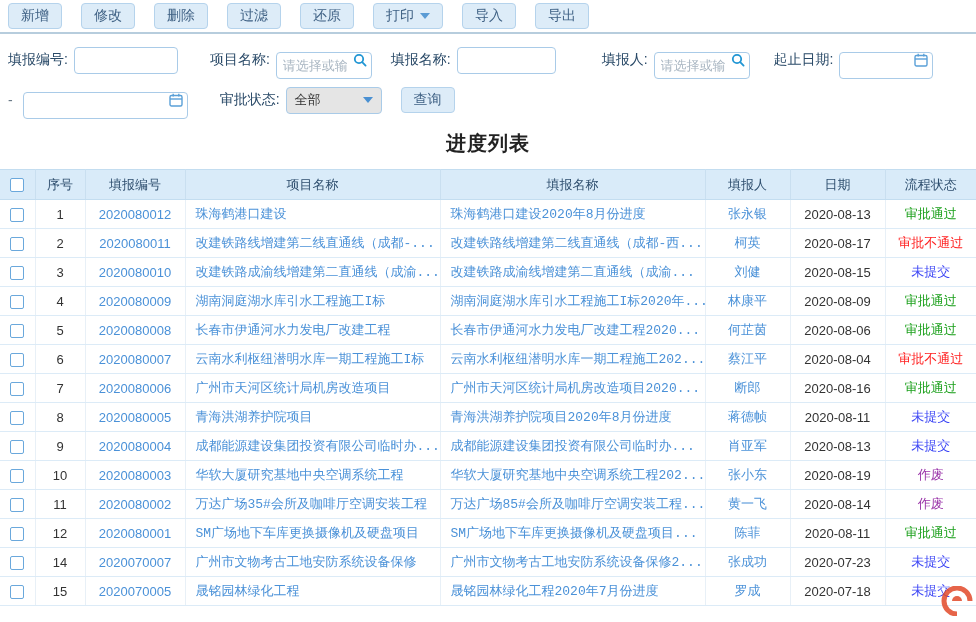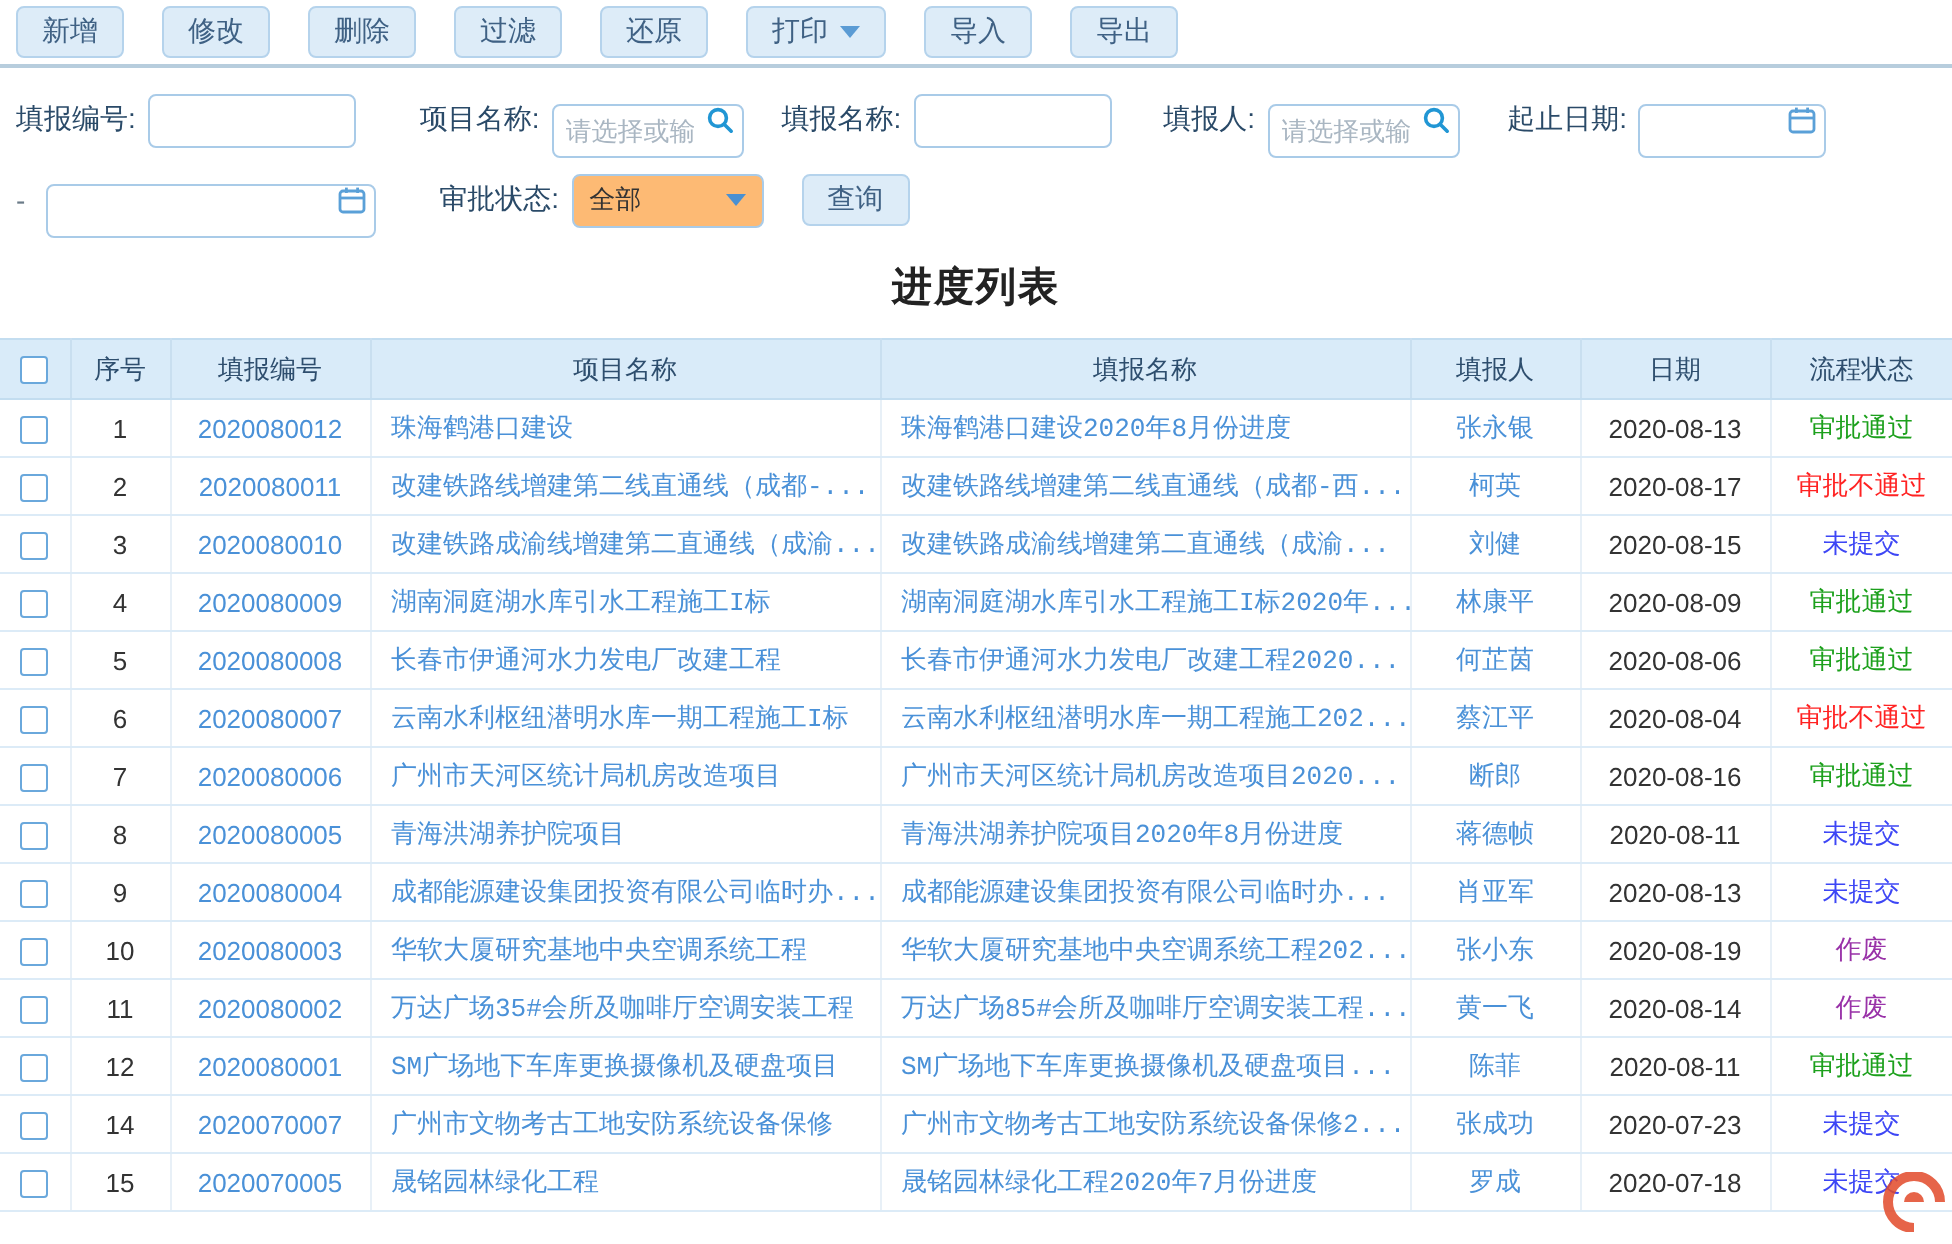--- a/index.html
+++ b/index.html
@@ -23,25 +23,25 @@
   .flabel { font-size:14px; color:#2a4a68; margin-right:6px; }
   .finput { height:27px; border:1px solid #a9cbe8; border-radius:4px;
     background:#fff; font-size:13px; padding:0 6px; color:#333; outline:none;
     font-family:inherit; }
   .finput::placeholder { color:#a9b6c2; }
   .iconbox { position:relative; display:inline-flex; align-items:center; }
   .iconbox .finput { padding-right:24px;margin-top:10px; }
   .field-icon { position:absolute; right:5px; top:50%; transform:translateY(-50%);
     display:inline-flex; }
   .fselect { height:27px; width:96px; border:1px solid #a9cbe8; border-radius:4px;
-    background:#fdba74; display:inline-flex; align-items:center; justify-content:space-between;
+    background:#e5e5e5; display:inline-flex; align-items:center; justify-content:space-between;
     padding:0 8px; font-size:13px; color:#333; cursor:pointer; }
   .fselect .caret-down { border-top-color:#4a90d2; }
   .dash { color:#6b7b88; font-size:14px; margin-right:10px; }
-  .ml34{margin-left:32px}.ml20{margin-left:19px}.ml36{margin-left:26px}
+  .ml34{margin-left:32px}.ml20{margin-left:19px}.ml36{margin-left:46px}
   .ml26{margin-left:24px}
 
   
   .page-title { text-align:center; font-size:20px; font-weight:bold; color:#222;
     padding:10px 0 12px 0; letter-spacing:1px; }
 
   
   table { width:976px; border-collapse:collapse; table-layout:fixed; font-size:13px; }
   thead th { background:#d9ebf9; color:#2e4e6e; font-weight:normal; height:30px;
     border-top:1px solid #c3ddf0; border-bottom:1px solid #c3ddf0;

